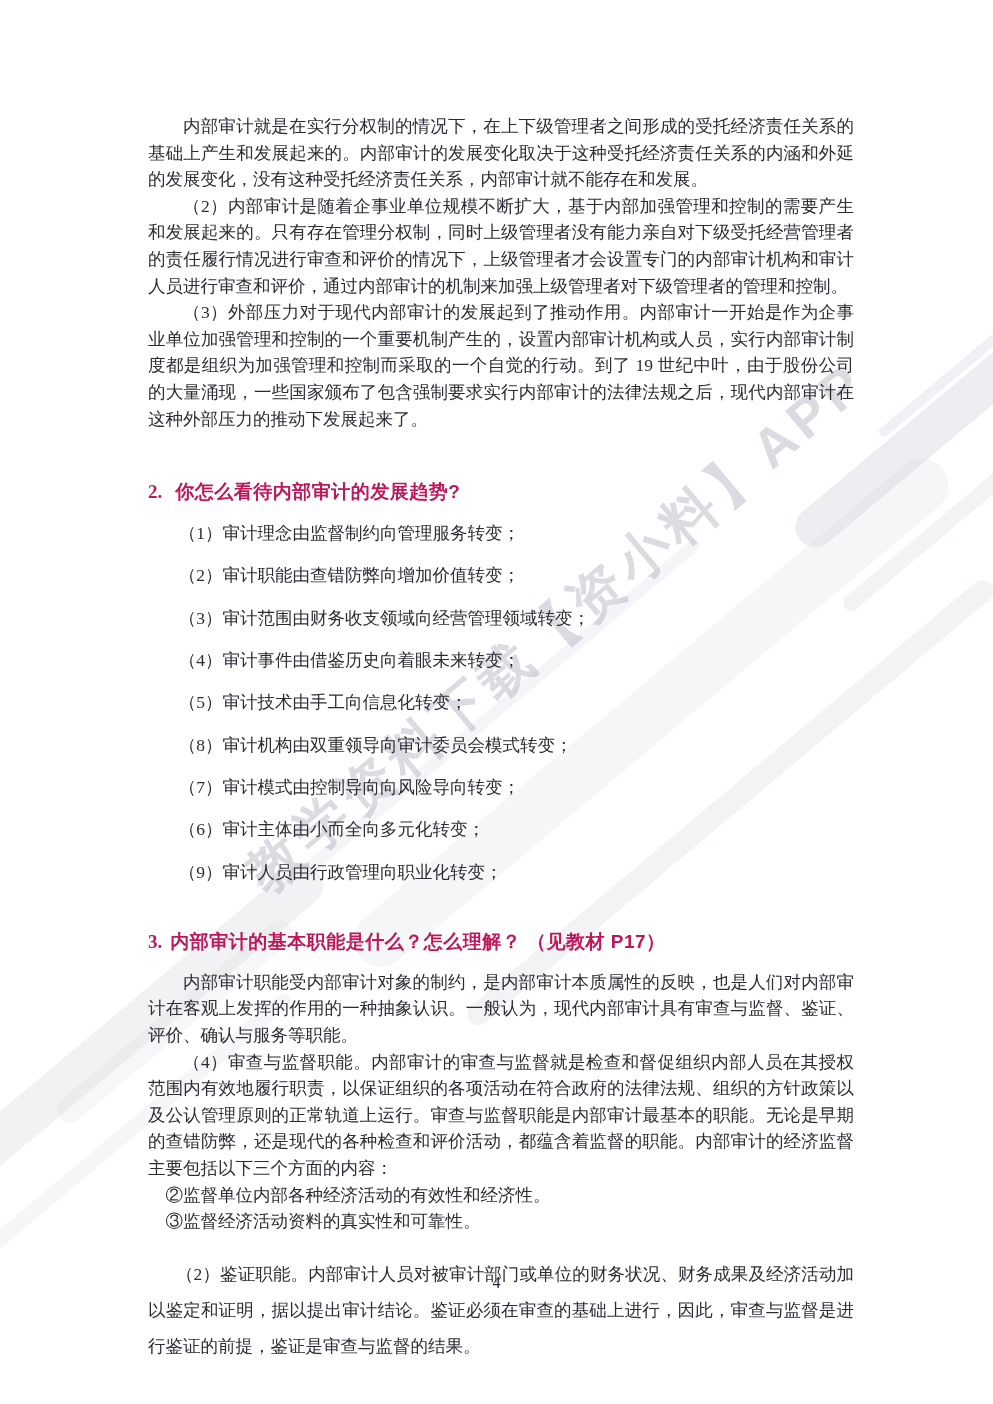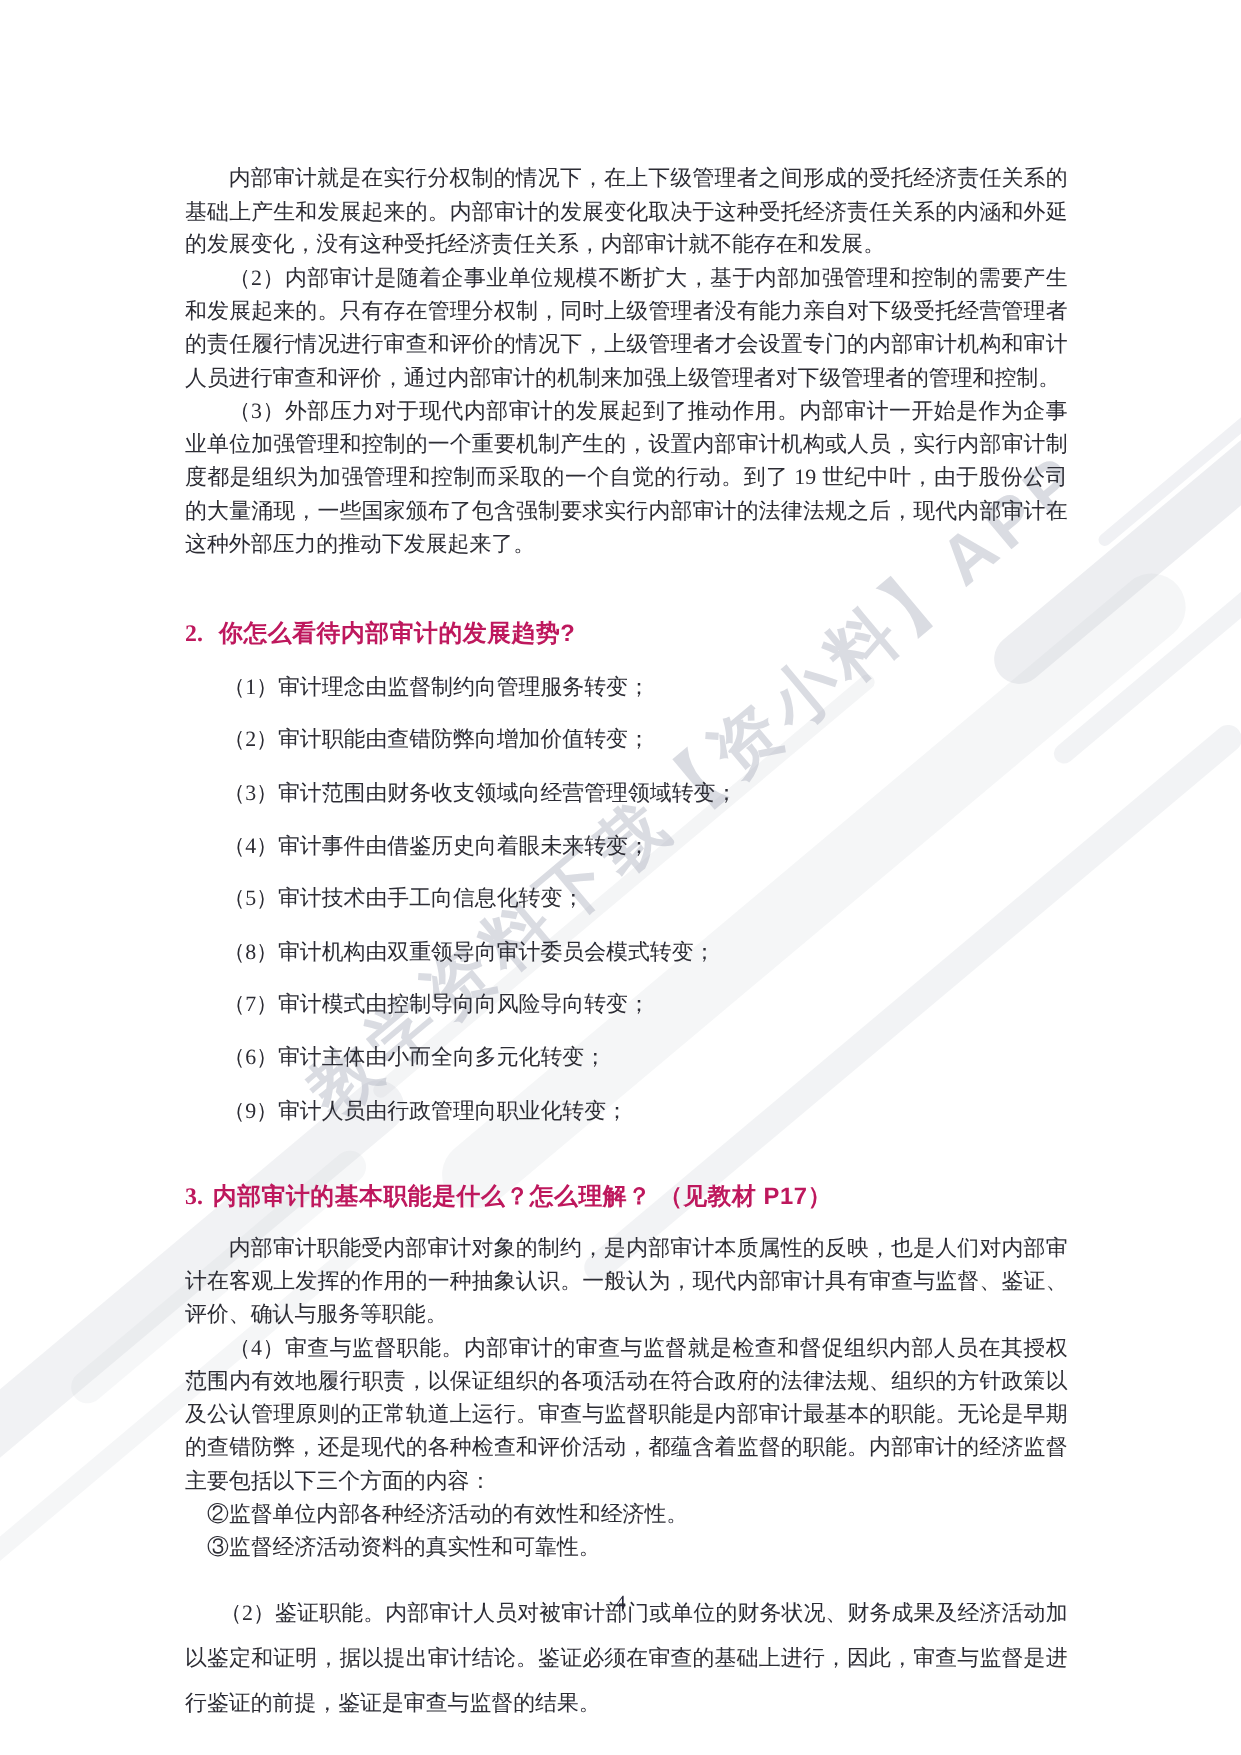--- a/index.html
+++ b/index.html
@@ -37,21 +37,21 @@
     white-space:nowrap;
     font-family:"Liberation Sans","DejaVu Sans",sans-serif;
     font-weight:bold;
     font-size:54px;
     letter-spacing:6px;
     color:rgba(167,172,185,0.42);
   }
   
   .content {
     position:absolute;
-    left:148px; top:129px;
+    left:148px; top:113px;
     width:706px;
     font-size:17.5px;
     line-height:26.6px;
     text-align:justify;
   }
   .para { margin:0; text-indent:2em; }
   .q-heading {
     margin:46px 0 13px 0;
     font-size:19px;
     line-height:27px;

